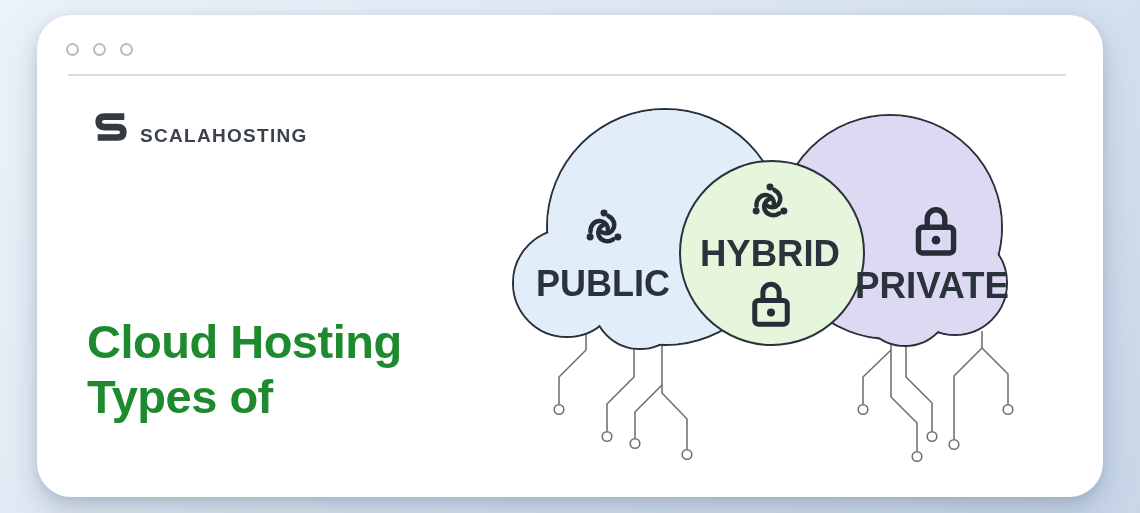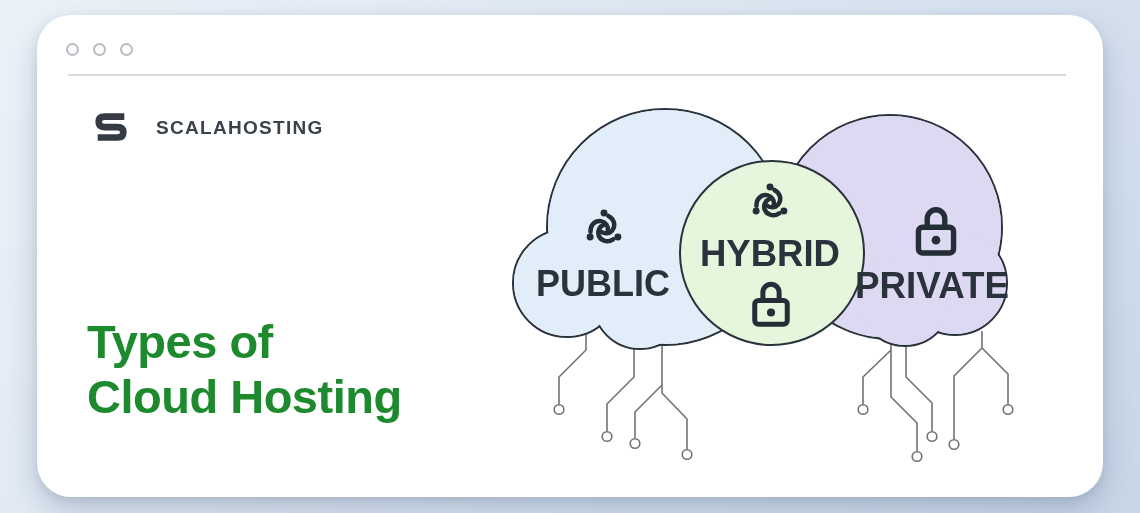--- a/index.html
+++ b/index.html
@@ -13,21 +13,21 @@
     position:absolute; left:37px; top:15px; width:1066px; height:482px;
     background:#ffffff; border-radius:34px;
     box-shadow:0 14px 30px rgba(90,110,140,.30), 0 3px 8px rgba(90,110,140,.16);
   }
   .controls { position:absolute; left:29px; top:28px; display:flex; gap:14px; }
   .ctl-dot {
     width:13px; height:13px; border:2px solid #b7bcc2; border-radius:50%;
     background:transparent;
   }
   .divider { position:absolute; left:31px; top:59px; width:998px; height:2px; background:#d9dadc; }
-  .logo { position:absolute; left:55px; top:94px; display:flex; align-items:center; gap:26px; }
+  .logo { position:absolute; left:55px; top:94px; display:flex; align-items:flex-end; gap:10px; }
   .logo-text { font-size:19px; font-weight:bold; color:#3b424a; letter-spacing:1.3px; }
   .title {
     position:absolute; left:50px; top:299px;
     font-size:47px; line-height:55px; font-weight:bold;
     color:#1e8a2e; letter-spacing:-0.5px;
   }
   .illustration { position:absolute; left:463px; top:80px; width:560px; height:390px; }
   .cloud-label {
     font-family:"Liberation Sans", sans-serif;
     font-weight:bold; font-size:37px; fill:#2a323c;
@@ -47,22 +47,22 @@
   <div class="divider"></div>
 
   <div class="logo">
     <svg width="38" height="38" viewBox="0 0 40 40">
       <path d="M 34,8 H 13 Q 7,8 7,13.5 Q 7,19 13,19 H 27 Q 33,19 33,24.5 Q 33,30 27,30 H 6" fill="none" stroke="#343b42" stroke-width="7" stroke-linecap="butt" stroke-linejoin="round"></path>
     </svg>
     <span class="logo-text">SCALAHOSTING</span>
   </div>
 
   <div class="title">
+    <div>Cloud Hosting</div>
     <div>Types of</div>
-    <div>Cloud Hosting</div>
   </div>
 
   <svg class="illustration" viewBox="500 95 560 390">
 
     <g stroke="#6e7278" stroke-width="1.6" fill="none" stroke-linejoin="round">
 
       <path d="M 586,332 V 350 L 559,377 V 404"></path>
       <path d="M 634,330 V 377 L 607,404 V 431"></path>
       <path d="M 662,332 V 393 L 687,419 V 449"></path>
       <path d="M 662,385 L 635,412 V 438"></path>

